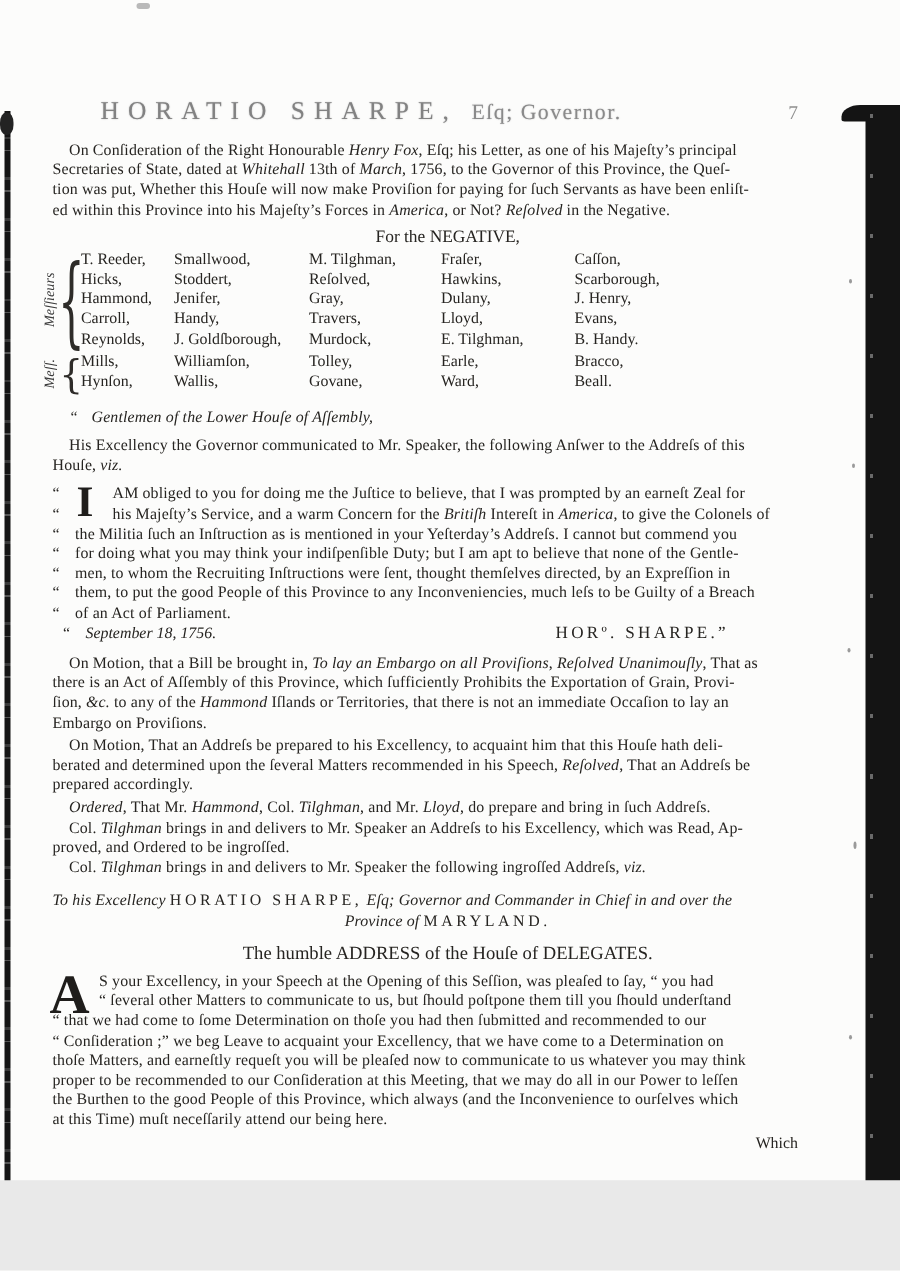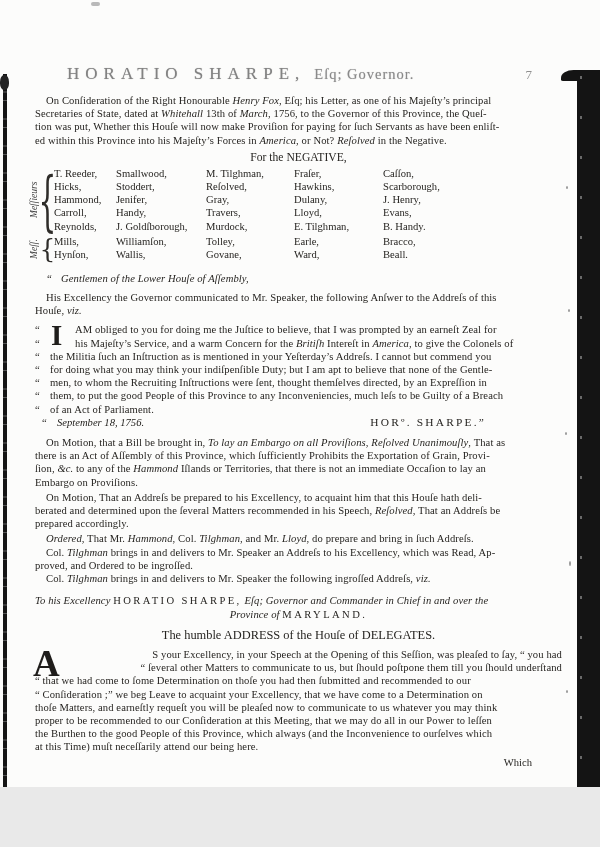--- a/index.html
+++ b/index.html
@@ -52,21 +52,21 @@
   .vcol{display:flex;flex-direction:column;}
   .vcol:nth-child(1){width:62px;} .vcol:nth-child(2){width:90px;} .vcol:nth-child(3){width:88px;}
   .vcol:nth-child(4){width:89px;} .vcol:nth-child(5){width:auto;}
   .vname{font-size:10.6px;line-height:13.2px;white-space:nowrap;}
   
   .qblock{position:relative;}
   .dropcap{position:absolute;font-weight:bold;color:#1f1d1b;}
   .dc-i{left:16px;top:-1px;font-size:29px;line-height:27px;}
   .dc-a{left:-2px;top:1px;font-size:37px;line-height:29px;}
   .dc .txt{padding-left:25px;}
-  .dc2{padding-left:31px;text-align:right;}
+  .dc2{padding-left:31px;}
   .sig-row{display:flex;justify-content:space-between;padding-left:7px;padding-right:76px;font-size:10.6px;line-height:13.2px;}
   .signature{font-size:11.4px;letter-spacing:2.2px;}
   .catchword{text-align:right;padding-right:30px;font-size:10.6px;margin-top:3px;}
 </style>
 </head>
 <body>
 
 <div class="page">
 
   <div class="art-top-smudge"></div>

